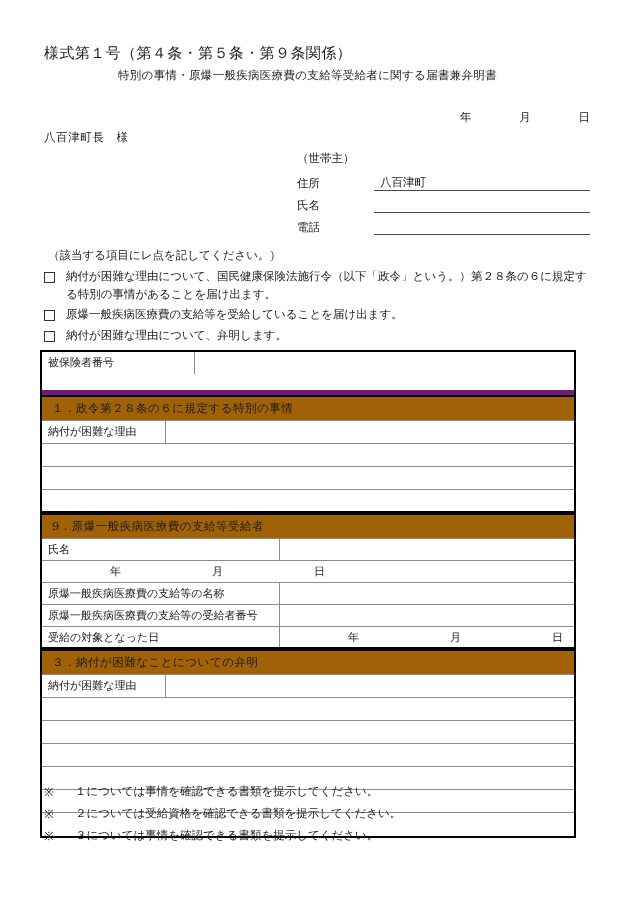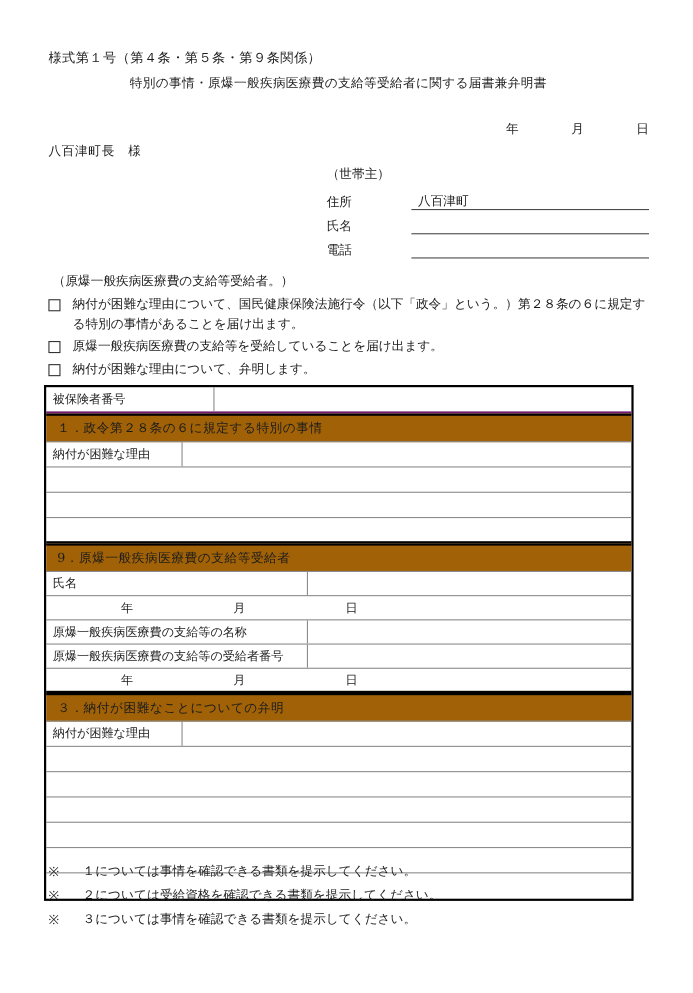--- a/index.html
+++ b/index.html
@@ -21,21 +21,21 @@
     inset: 0;
     width: 630px;
     height: 903px;
   }
 
   
   .form-no {
     position: absolute;
     left: 44px;
     top: 44px;
-    font-size: 12px;
+    font-size: 15px;
     letter-spacing: 0.4px;
     white-space: nowrap;
   }
   .doc-title {
     position: absolute;
     left: 118px;
     top: 68px;
     font-size: 11.5px;
     letter-spacing: 0.3px;
     white-space: nowrap;
@@ -165,21 +165,21 @@
     flex: 1;
     font-size: 11px;
     padding: 3px 6px;
     box-sizing: border-box;
     line-height: 16px;
     min-height: 16px;
   }
 
   
   .row-insured .cell-key { width: 153px; }
-  .row-insured { border-bottom: 2px solid #701a75; }
+  .row-insured { border-bottom: 5px solid #701a75; flex-direction: column; }
 
   
   .section-head {
     font-size: 11.5px;
     font-weight: normal;
     padding: 4px 0 4px 10px;
     letter-spacing: 0.5px;
     border-bottom: 1px solid #8b8b8b;
     border-top: 2px solid #000;
     background: #a16207;
@@ -258,21 +258,21 @@
     <div class="hh-row">
       <div class="hh-key">氏名</div>
       <div class="hh-val"></div>
     </div>
     <div class="hh-row">
       <div class="hh-key">電話</div>
       <div class="hh-val"></div>
     </div>
   </div>
 
-  <div class="instruction">（原爆一般疾病医療費の支給等受給者。）</div>
+  <div class="instruction">（該当する項目にレ点を記してください。）</div>
 
   <div class="checklist">
     <div class="check-item">
       <div class="check-box"></div>
       <div class="check-text">納付が困難な理由について、国民健康保険法施行令（以下「政令」という。）第２８条の６に規定する特別の事情があることを届け出ます。</div>
     </div>
     <div class="check-item">
       <div class="check-box"></div>
       <div class="check-text">原爆一般疾病医療費の支給等を受給していることを届け出ます。</div>
     </div>
@@ -326,20 +326,21 @@
       <div class="cell-key">原爆一般疾病医療費の支給等の名称</div>
       <div class="cell-val"></div>
     </div>
 
     <div class="trow row-detail">
       <div class="cell-key">原爆一般疾病医療費の支給等の受給者番号</div>
       <div class="cell-val"></div>
     </div>
 
     <div class="trow row-detail sec-divider">
+      <div class="cell-key">受給の対象となった日</div>
       <div class="cell-val">
         <div class="date-cells">
           <span>年</span>
           <span>月</span>
           <span>日</span>
         </div>
       </div>
     </div>
 
     <div class="section-head">３．納付が困難なことについての弁明</div>

